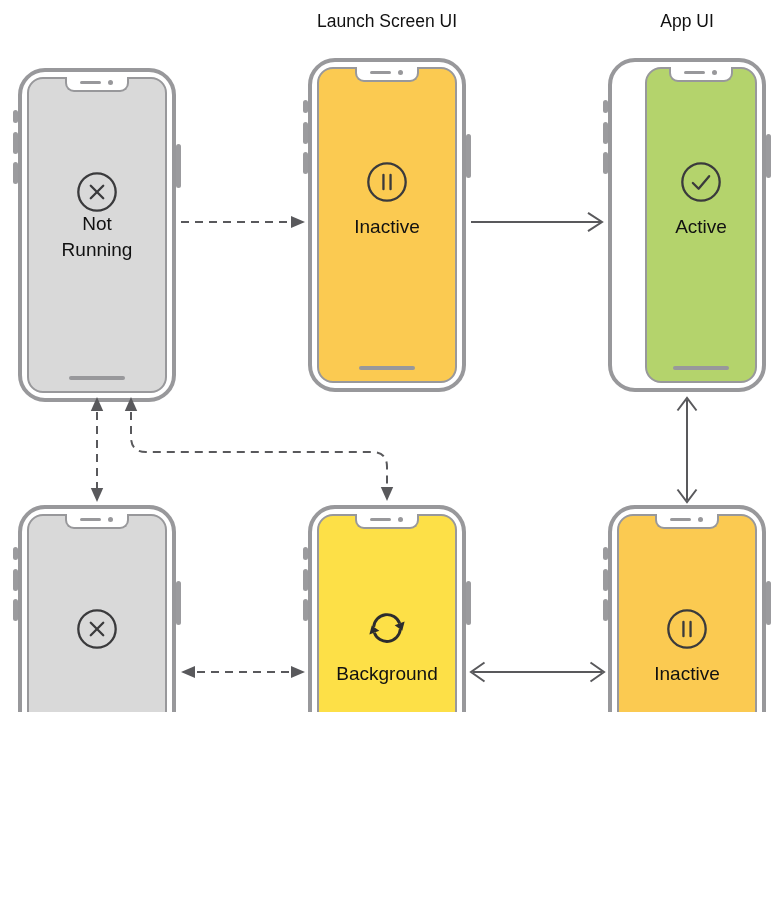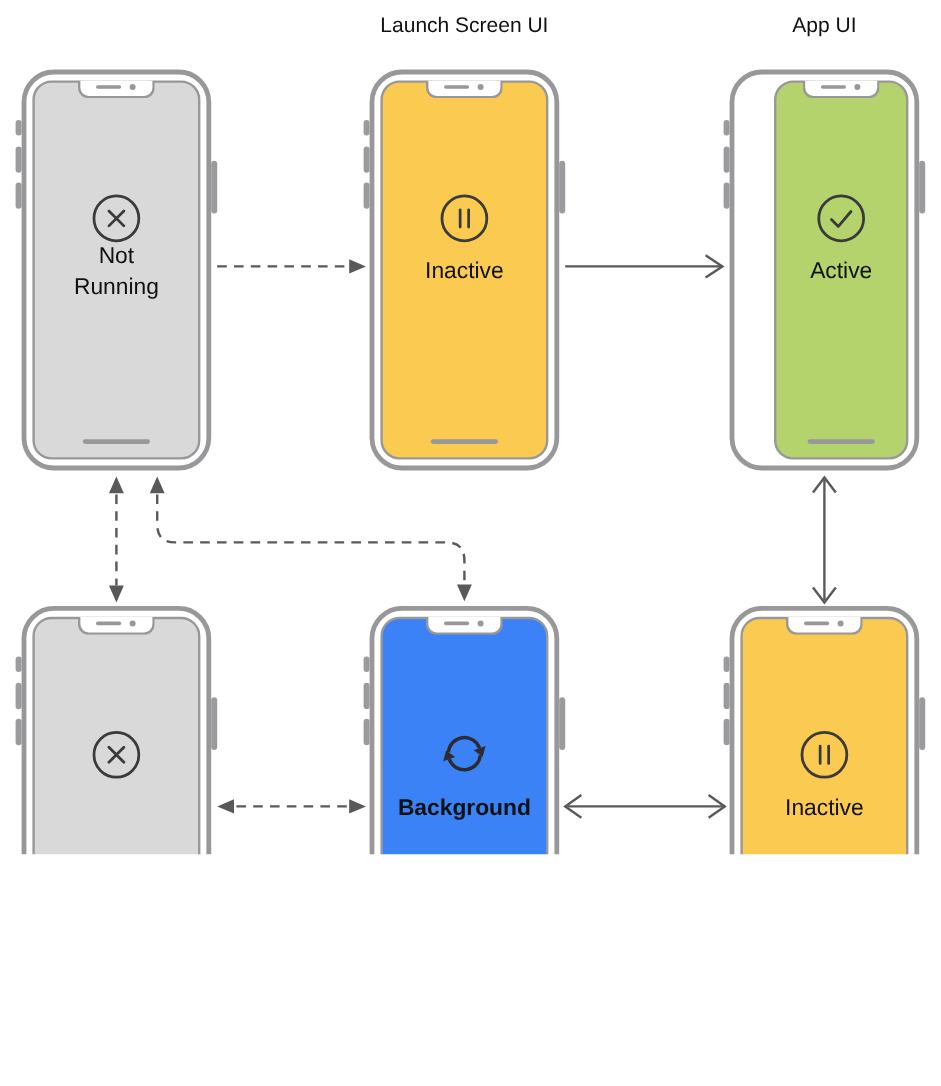--- a/index.html
+++ b/index.html
@@ -24,21 +24,21 @@
   #header-app   { left: 567px; }
 
   .phone {
     position: absolute;
     width: 158px;
     height: 334px;
     border: 4px solid var(--frame, #98989B);
     border-radius: 27px;
     background: #fff;
   }
-  .p-r1c1 { left: 18px;  top: 58px; }
+  .p-r1c1 { left: 18px;  top: 68px; }
   .p-r1c2 { left: 308px; top: 58px; }
   .p-r1c3 { left: 608px; top: 58px; }
   .p-r2c1 { left: 18px;  top: 505px; }
   .p-r2c2 { left: 308px; top: 505px; }
   .p-r2c3 { left: 608px; top: 505px; }
 
   .side-btn { position: absolute; width: 5px; background: var(--button, #9B9B9E); border-radius: 2.5px; }
   .sb-l { left: -9px; }
   .sb-r { right: -9px; }
   .sb1 { top: 38px; height: 13px; }
@@ -174,21 +174,21 @@
       </div>
       <span class="home-bar"></span>
     </div>
   </div>
 
   <div class="phone p-r2c2">
     <span class="side-btn sb-l sb1"></span>
     <span class="side-btn sb-l sb2"></span>
     <span class="side-btn sb-l sb3"></span>
     <span class="side-btn sb-r sb4"></span>
-    <div class="screen" style="background: #3b82f6; font-weight: bold;">
+    <div class="screen" style="background: #fde047;">
       <div class="notch">
         <span class="speaker"></span>
         <span class="camera"></span>
       </div>
       <div class="state-icon">
         <svg viewBox="0 0 48 48">
           <path class="ic-refresh" d="M10.1,21.8 A14,14 0 0 1 37.2,18.2"></path>
           <polygon class="ic-refresh-head" points="39.9,25.7 42.4,16.3 32.0,20.1"></polygon>
           <path class="ic-refresh" d="M37.9,24.2 A14,14 0 0 1 10.8,27.8"></path>
           <polygon class="ic-refresh-head" points="8.1,20.3 5.6,29.7 16.0,25.9"></polygon>

